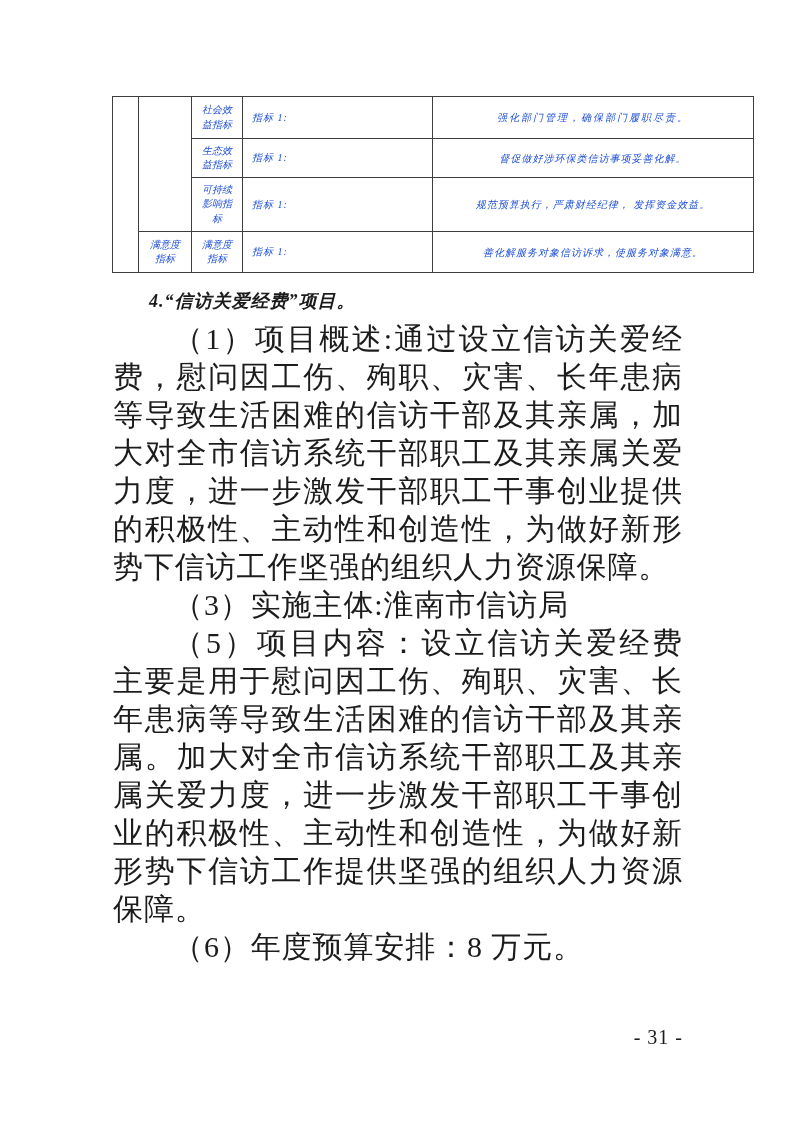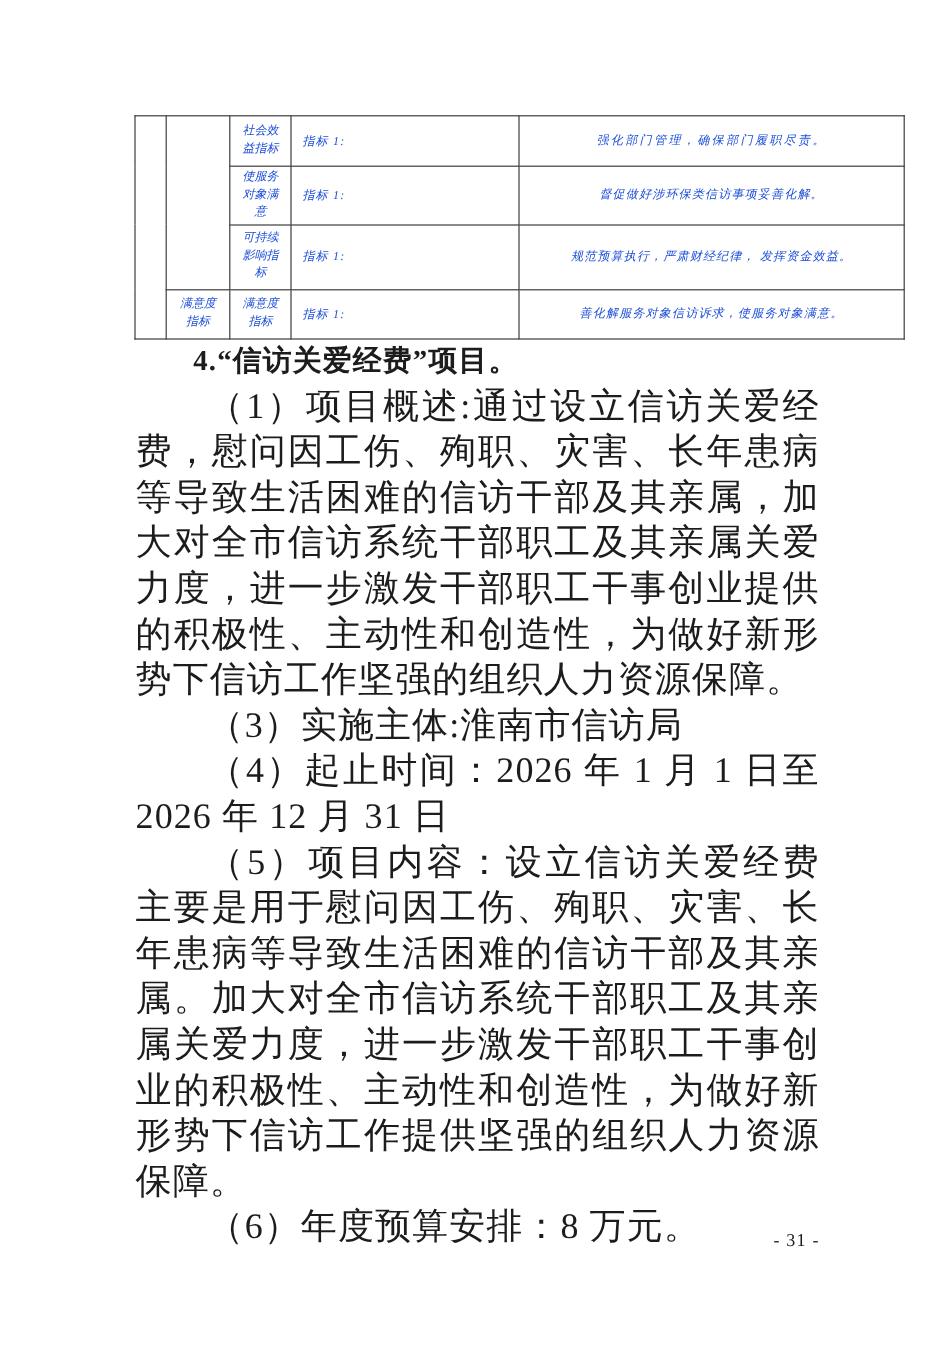--- a/index.html
+++ b/index.html
@@ -44,62 +44,63 @@
   tr.row-1 td.cell-desc { letter-spacing: 2px; }
 
   
   .content {
     position: absolute;
     left: 113px;
     top: 282px;
     width: 570px;
   }
   .section-heading {
-    font-size: 24px;
+    font-size: 18px;
     font-weight: bold;
     line-height: 38px;
     text-indent: 2em;
     letter-spacing: 1px;
     white-space: nowrap;
+    font-style: italic;
   }
   .para {
     font-size: 30px;
     line-height: 38px;
     text-indent: 2em;
     text-align: justify;
     text-justify: inter-character;
     word-break: break-all;
     letter-spacing: 0.9px;
     color: #1c1c1c;
   }
   .page-number {
     position: absolute;
     top: 1026px;
     right: 110px;
-    font-size: 15px;
+    font-size: 20px;
     letter-spacing: 1px;
     color: #1c1c1c;
   }
 </style>
 </head>
 <body>
 
 <div class="page">
 
   <table class="indicator-table">
     <tbody>
         <tr class="row-1">
       <td class="cell-spacer-1" rowspan="4"></td>
       <td class="cell-group" rowspan="3"></td>
       <td class="cell-category">社会效益指标</td>
       <td class="cell-indicator">指标 1:</td>
       <td class="cell-desc">强化部门管理，确保部门履职尽责。</td>
     </tr>
     <tr class="row-2">
-      <td class="cell-category">使服务对象满意</td>
+      <td class="cell-category">生态效益指标</td>
       <td class="cell-indicator">指标 1:</td>
       <td class="cell-desc">督促做好涉环保类信访事项妥善化解。</td>
     </tr>
     <tr class="row-3">
       <td class="cell-category">可持续影响指标</td>
       <td class="cell-indicator">指标 1:</td>
       <td class="cell-desc">规范预算执行，严肃财经纪律， 发挥资金效益。</td>
     </tr>
     <tr class="row-4">
       <td class="cell-group">满意度指标</td>
@@ -107,20 +108,19 @@
       <td class="cell-indicator">指标 1:</td>
       <td class="cell-desc">善化解服务对象信访诉求，使服务对象满意。</td>
     </tr>
   </tbody>
     </table>
 
   <div class="content">
     <div class="section-heading">4.“信访关爱经费”项目。</div>
     <p class="para">（1）项目概述:通过设立信访关爱经费，慰问因工伤、殉职、灾害、长年患病等导致生活困难的信访干部及其亲属，加大对全市信访系统干部职工及其亲属关爱力度，进一步激发干部职工干事创业提供的积极性、主动性和创造性，为做好新形势下信访工作坚强的组织人力资源保障。</p>
     <p class="para">（3）实施主体:淮南市信访局</p>
-    <p class="para">（4）起止时间：2026 年 1 月 1 日至 2026 年 12 月 31 日</p>
     <p class="para">（5）项目内容：设立信访关爱经费主要是用于慰问因工伤、殉职、灾害、长年患病等导致生活困难的信访干部及其亲属。加大对全市信访系统干部职工及其亲属关爱力度，进一步激发干部职工干事创业的积极性、主动性和创造性，为做好新形势下信访工作提供坚强的组织人力资源保障。</p>
     <p class="para">（6）年度预算安排：8 万元。</p>
   </div>
 
   <div class="page-number">- 31 -</div>
 
 </div>
 
 </body></html>

